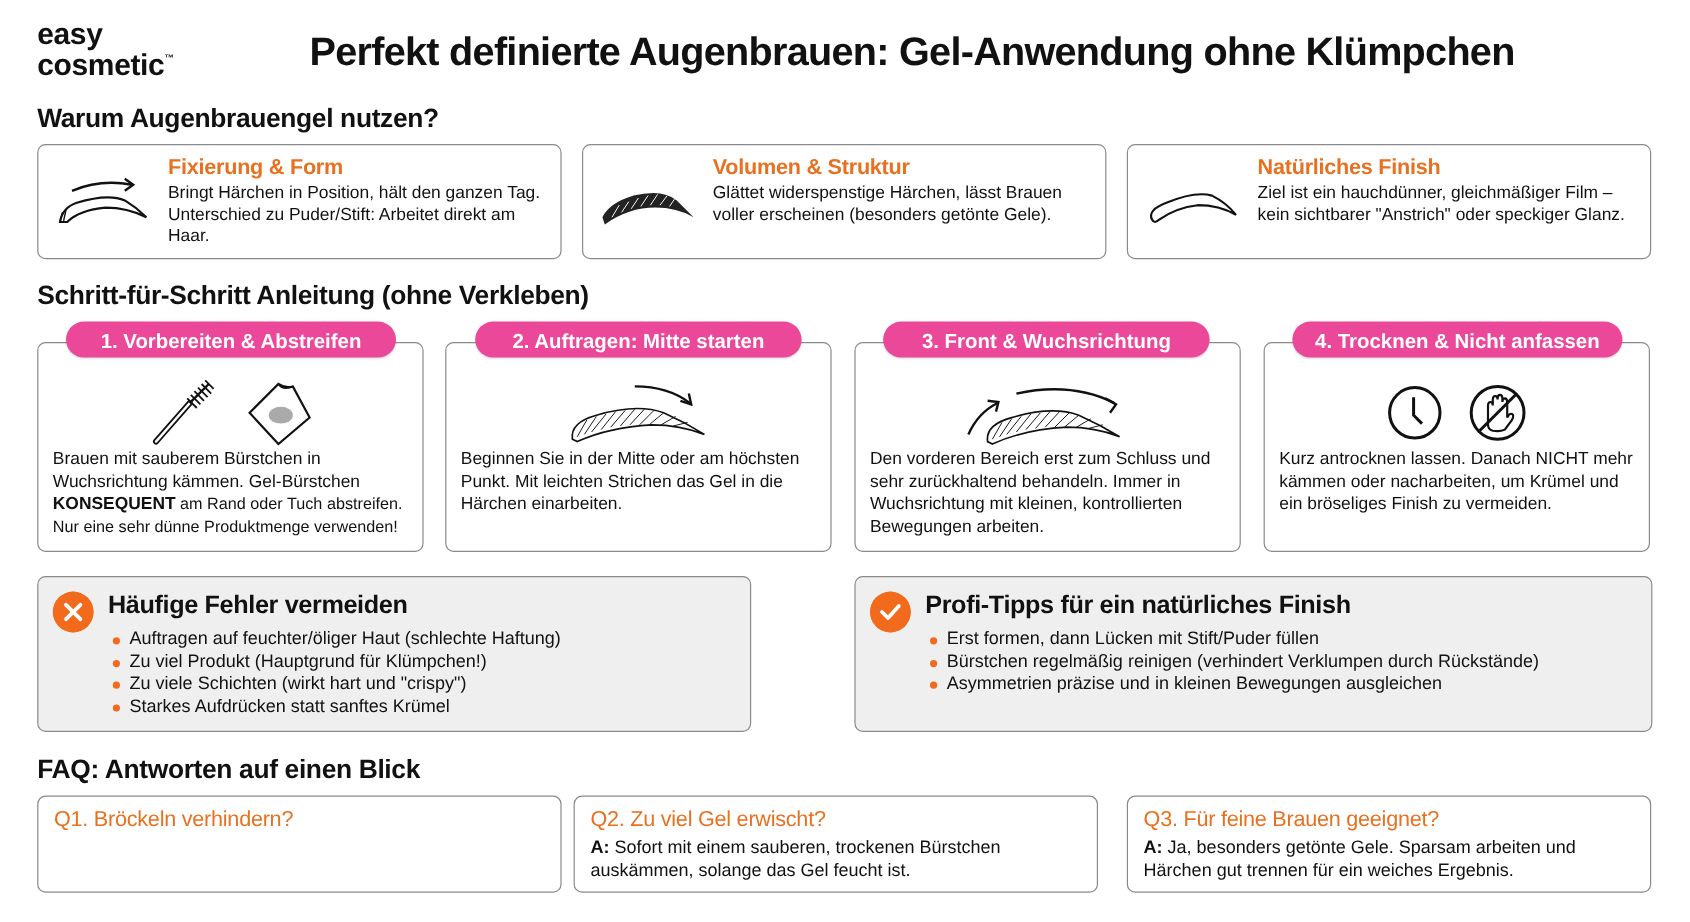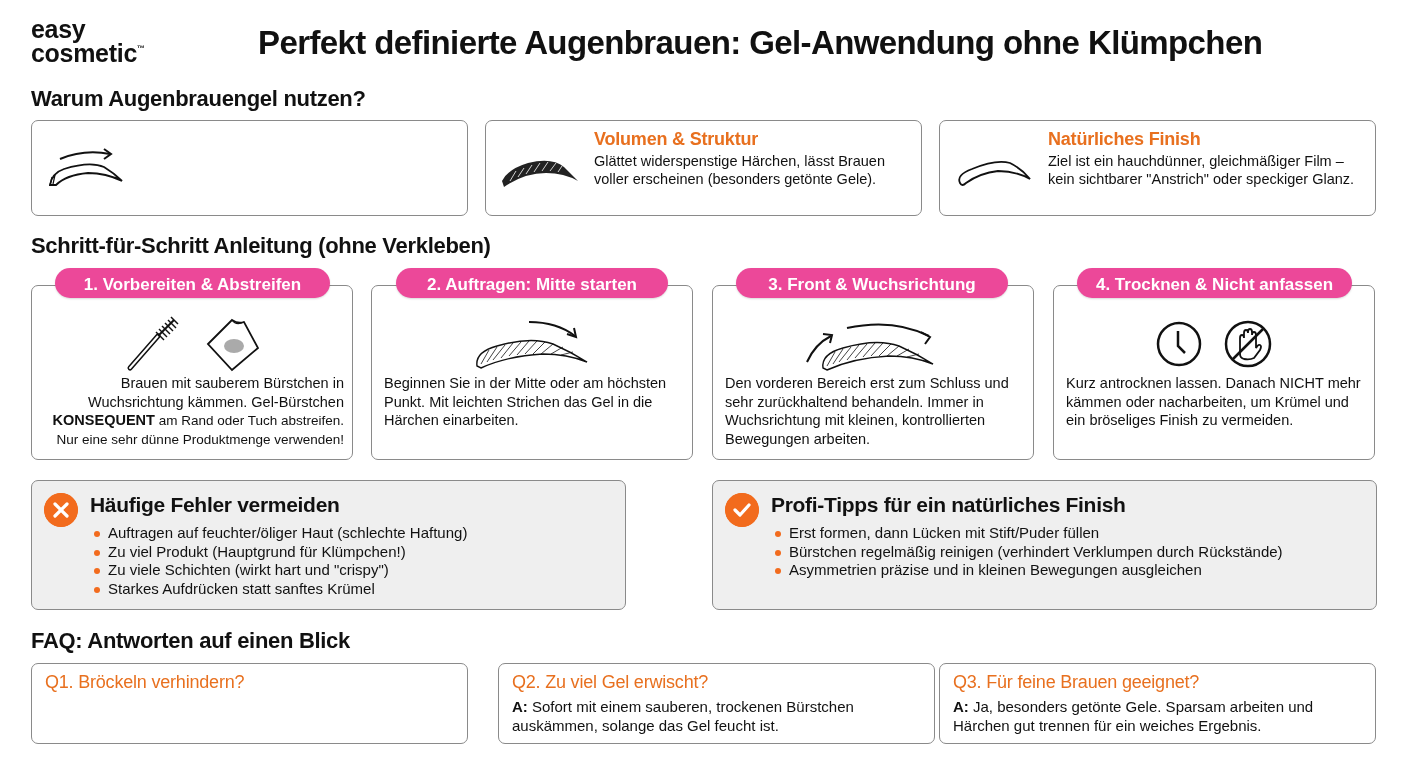--- a/index.html
+++ b/index.html
@@ -49,20 +49,24 @@
 
 <div class="h2" style="top:86px;">Warum Augenbrauengel nutzen?</div>
 
 <div class="card why-card" style="left:31px;">
   <svg class="icon" viewBox="0 0 80 60">
     <path d="M16 22 Q40 12 66 17" fill="none" stroke="#111" stroke-width="2"></path>
     <path d="M60 12 L67 17 L60 22" fill="none" stroke="#111" stroke-width="2"></path>
     <path d="M6 48 Q8 36 20 32 Q46 24 60 30 Q70 36 78 44 Q62 36 44 36 Q22 38 12 48 Z" fill="none" stroke="#111" stroke-width="1.8"></path>
     <path d="M8 40 L6 48 M11 38 L9 47" stroke="#111" stroke-width="1.2"></path>
   </svg>
+  <div class="ct">
+    <div class="why-title">Fixierung &amp; Form</div>
+    <div class="why-text">Bringt Härchen in Position, hält den ganzen Tag. Unterschied zu Puder/Stift: Arbeitet direkt am Haar.</div>
+  </div>
 </div>
 
 <div class="card why-card" style="left:485px;">
   <svg class="icon" viewBox="0 0 80 60">
     <path d="M4 44 Q10 32 30 26 Q54 20 66 30 Q72 36 80 44 Q66 36 48 36 Q26 36 6 50 Z" fill="#222"></path>
     <g stroke="#fff" stroke-width="0.8">
       <path d="M12 44 L18 34"></path>
         <path d="M20 40 L26 31"></path>
         <path d="M28 37 L34 28"></path>
         <path d="M36 35 L42 26"></path>
@@ -82,21 +86,21 @@
     <path d="M8 46 Q4 38 20 32 Q44 22 58 26 Q70 32 78 42 Q64 34 46 34 Q28 36 14 46 Q10 50 8 46 Z" fill="none" stroke="#111" stroke-width="1.8"></path>
   </svg>
   <div class="ct">
     <div class="why-title">Natürliches Finish</div>
     <div class="why-text">Ziel ist ein hauchdünner, gleichmäßiger Film – kein sichtbarer "Anstrich" oder speckiger Glanz.</div>
   </div>
 </div>
 
 <div class="h2" style="top:233px;">Schritt-für-Schritt Anleitung (ohne Verkleben)</div>
 
-<div class="card step-card" style="left:31px;text-align:right;">
+<div class="card step-card" style="left:31px;">
   <div class="step-icon">
     <svg width="60" height="60" viewBox="0 0 60 60">
       <path d="M8 54 L36 22" stroke="#111" stroke-width="5" stroke-linecap="round"></path>
       <path d="M8 54 L36 22" stroke="#fff" stroke-width="2" stroke-linecap="round"></path>
       <path d="M36 22 L52 6" stroke="#111" stroke-width="2"></path>
       <g stroke="#111" stroke-width="1.5">
         <path d="M34 18 L42 26"></path>
           <path d="M37 15 L45 23"></path>
           <path d="M40 12 L48 20"></path>
           <path d="M43 9 L51 17"></path>
@@ -210,20 +214,20 @@
     <li>Bürstchen regelmäßig reinigen (verhindert Verklumpen durch Rückstände)</li>
     <li>Asymmetrien präzise und in kleinen Bewegungen ausgleichen</li>
   </ul>
 </div>
 
 <div class="h2" style="top:628px;">FAQ: Antworten auf einen Blick</div>
 
 <div class="card faq-card" style="left:31px;">
   <div class="faq-q">Q1. Bröckeln verhindern?</div>
 </div>
-<div class="card faq-card" style="left:498px;">
+<div class="card faq-card" style="left:478px;">
   <div class="faq-q">Q2. Zu viel Gel erwischt?</div>
   <div class="faq-a"><b>A:</b><span> Sofort mit einem sauberen, trockenen Bürstchen auskämmen, solange das Gel feucht ist.</span></div>
 </div>
 <div class="card faq-card" style="left:939px;">
   <div class="faq-q">Q3. Für feine Brauen geeignet?</div>
   <div class="faq-a"><b>A:</b><span> Ja, besonders getönte Gele. Sparsam arbeiten und Härchen gut trennen für ein weiches Ergebnis.</span></div>
 </div>
 
 </body></html>

